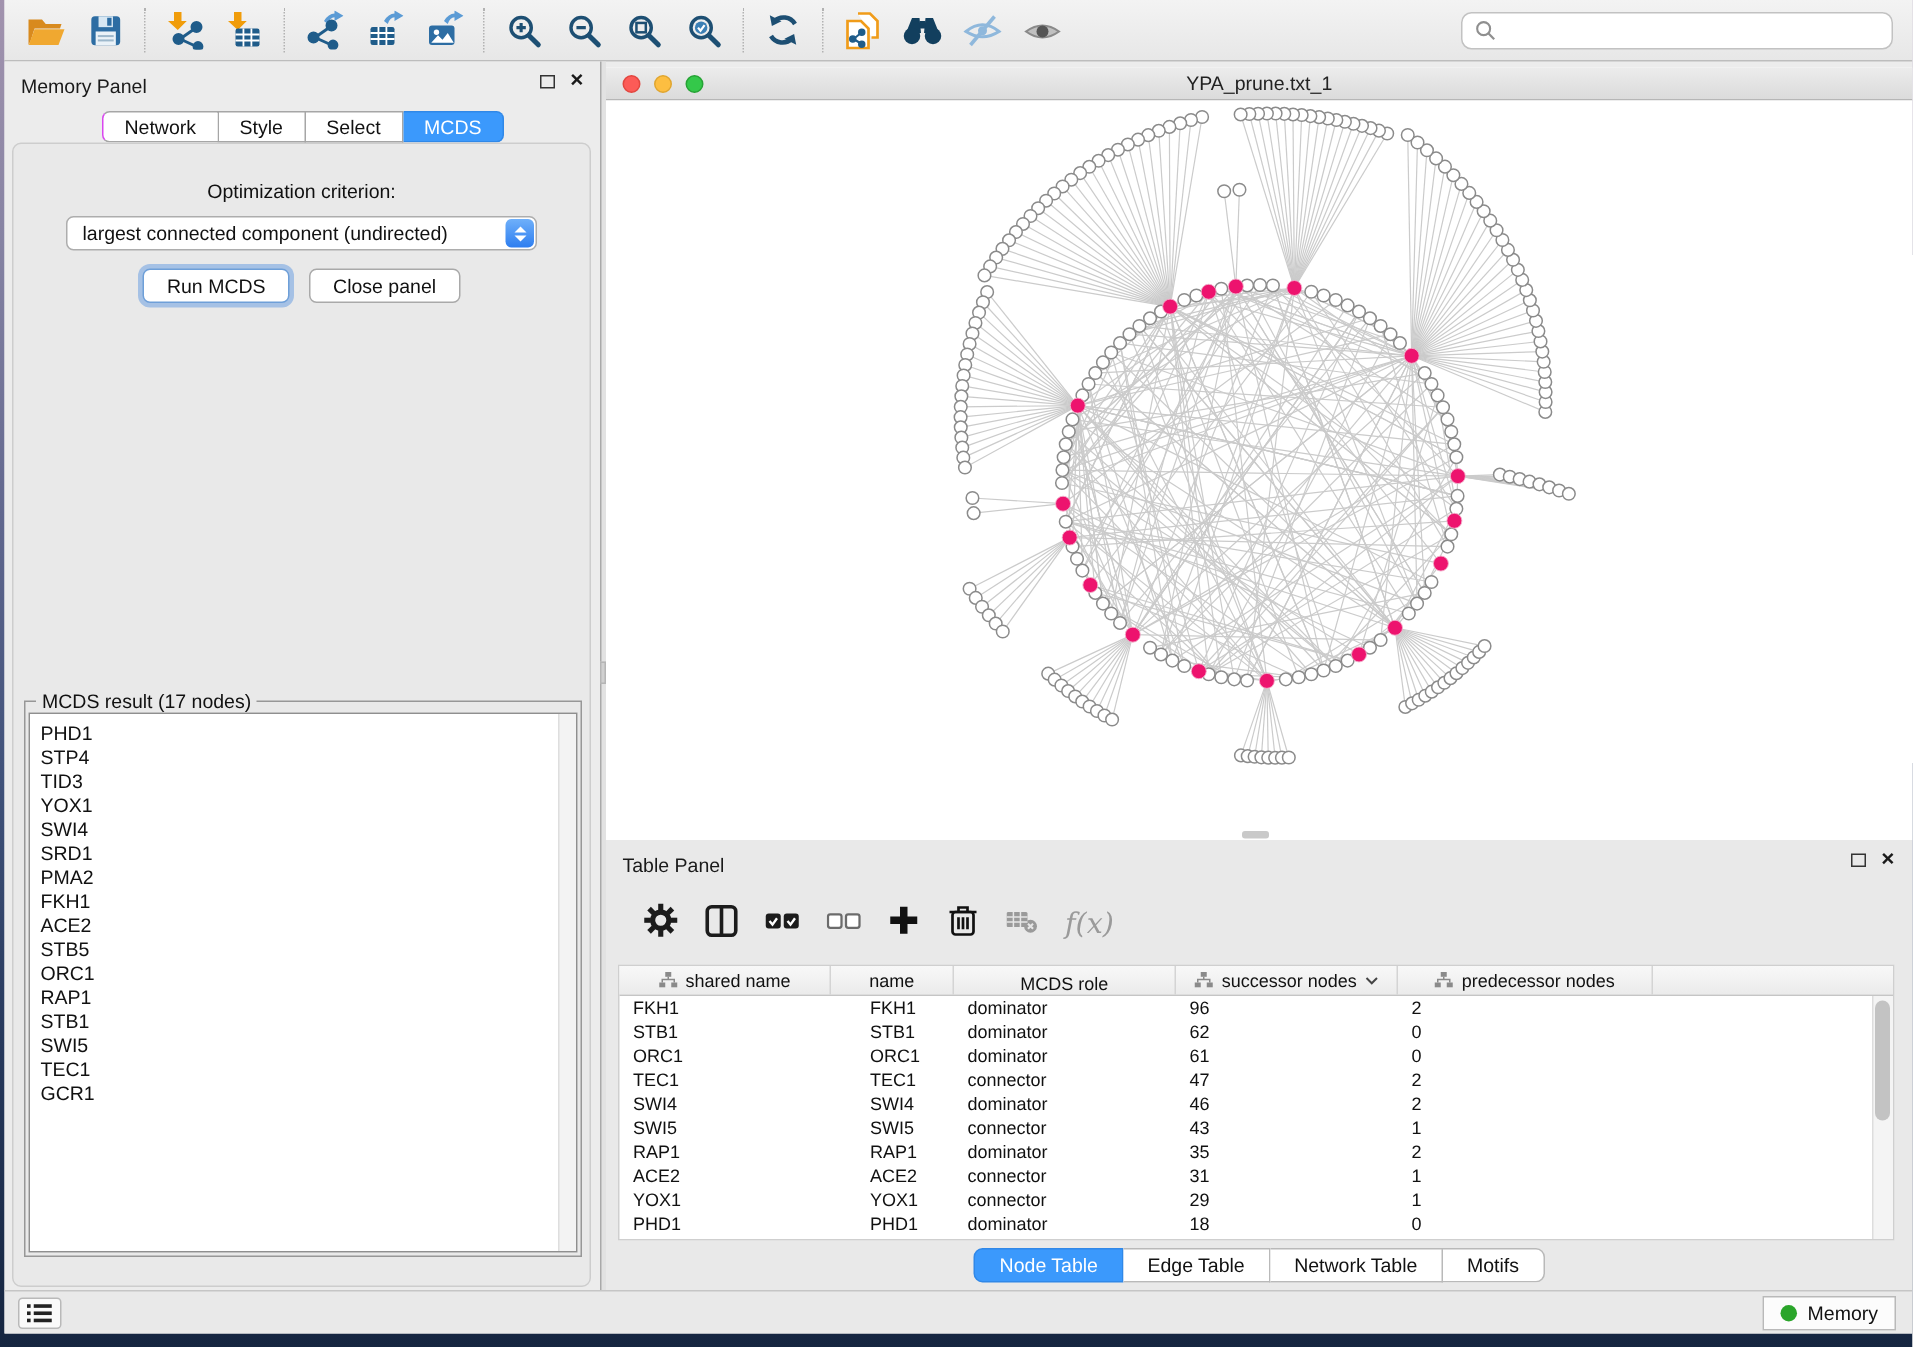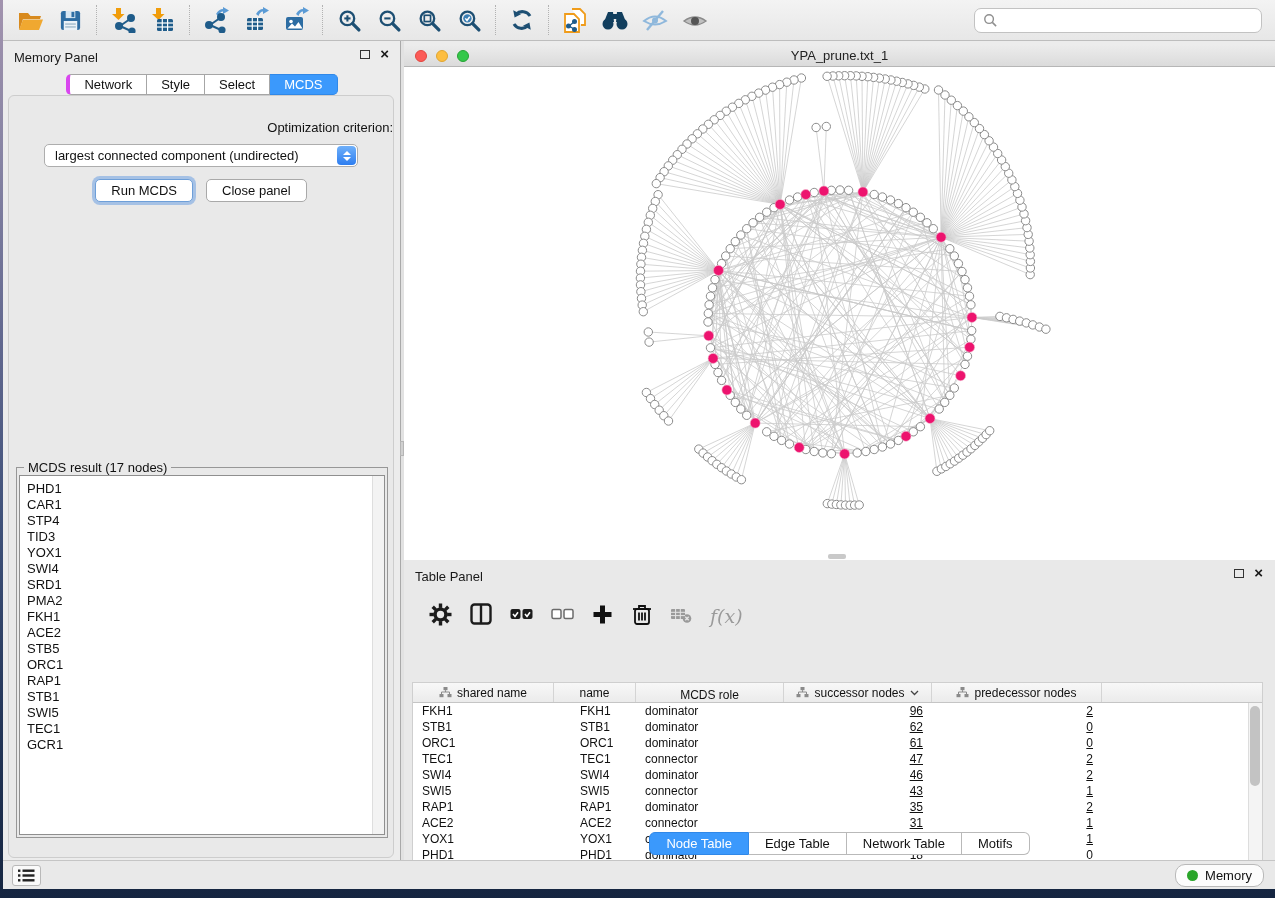--- a/index.html
+++ b/index.html
@@ -20,26 +20,26 @@
 
   
   .control-panel{ position:absolute; left:3px; top:41px; width:398px; height:819px; background:#ececec; }
   .panel-titlebar{ position:relative; height:30px; font-size:13px; color:#1a1a1a; padding:9px 0 0 11px; }
   .win-icons{ position:absolute; top:8px; right:12px; display:flex; gap:10px; align-items:center;}
   .float-ico{ width:10px; height:9px; border:1.5px solid #333; display:inline-block; }
   .close-ico{ font-size:15px; font-weight:bold; color:#1a1a1a; line-height:10px; }
   .cp-tabs{ position:absolute; left:0; top:33px; width:100%; display:flex; justify-content:center; z-index:2;}
   .cp-tab{ height:21px; line-height:20px; padding:0 14px; background:#fff; border:1px solid #a6a6a6;
     border-left:none; font-size:13px; color:#111;}
-  .cp-tab:first-child{ border-left:4px solid #d946ef; border-radius:5px 0 0 5px; }
+  .cp-tab:first-child{ border-left:1px solid #d946ef; border-radius:5px 0 0 5px; }
   .cp-tab:last-child{ border-radius:0 5px 5px 0; }
   .cp-tab.active{ background:#3b99fc; border-color:#3088e8; color:#fff; }
   .cp-body{ position:absolute; left:5px; top:54px; width:386px; height:763px; background:#e9e9e9;
     border:1px solid #cdcdcd; border-radius:6px; text-align:center; }
-  .opt-label{ margin-top:24px; font-size:13px; color:#111;text-align:right; }
+  .opt-label{ margin-top:24px; font-size:13px; color:#111; }
   .select{ position:relative; margin:9px auto 0 auto; width:314px; height:23px; background:#fff;
     border:1px solid #adadad; border-radius:5px; font-size:13px; text-align:left;
     padding-left:10px; line-height:21px; color:#111;}
   .stepper{ position:absolute; right:1px; top:1px; width:19px; height:19px; border-radius:4px;
     background:linear-gradient(#6fb0fa,#2e7ef0); display:flex; flex-direction:column;
     align-items:center; justify-content:center; gap:2px;}
   .tri-up{ width:0; height:0; border-left:4px solid transparent; border-right:4px solid transparent; border-bottom:4px solid #fff;}
   .tri-dn{ width:0; height:0; border-left:4px solid transparent; border-right:4px solid transparent; border-top:4px solid #fff;}
   .btn-row{ margin-top:12px; display:flex; justify-content:center; gap:13px; }
   .btn{ height:23px; padding:0 15px; background:#fff; border:1px solid #a9a9a9; border-radius:5px;
@@ -64,44 +64,44 @@
   .tl.red{ left:11px; background:#fc5b57; border:1px solid #e2463f;}
   .tl.yellow{ left:32px; background:#fdbe41; border:1px solid #e0a630;}
   .tl.green{ left:53px; background:#34c84a; border:1px solid #26a335;}
   .canvas{ position:absolute; left:0; top:22px; width:871px; height:493px; background:#fff;}
   .hthumb{ position:absolute; left:424px; bottom:1px; width:18px; height:5px; background:#c9c9c9; border-radius:2px;}
 
   
   .table-panel{ position:absolute; left:404px; top:560px; width:871px; height:300px; background:#e9e9e9;}
   .tp-icons{ position:absolute; left:25px; top:41px; height:30px; display:flex; gap:18px; align-items:center;}
   .fx-label{ font-family:"DejaVu Serif", serif; font-style:italic; font-size:19px; color:#9a9a9a;}
-  .tp-table{ position:absolute; left:8px; top:83px; width:851px; height:184px; background:#fff; border:1px solid #cfcfcf;margin-top:39px;}
+  .tp-table{ position:absolute; left:8px; top:83px; width:851px; height:184px; background:#fff; border:1px solid #cfcfcf;}
   .tp-header{ display:flex; height:20px; background:linear-gradient(#f8f8f8,#ebebeb); border-bottom:1px solid #c5c5c5;}
   .th{ display:flex; align-items:center; justify-content:center; gap:5px; font-size:12px; color:#111;
     border-right:1px solid #d4d4d4; height:100%; }
   .th.filler{ flex:1; border-right:none; }
   .tp-rows{ position:absolute; left:0; right:14px; top:20px; bottom:0; overflow:hidden;}
   .tr{ display:flex; height:16px; align-items:center; }
   .td{ font-size:12px; color:#111; padding:0 9px; white-space:nowrap; overflow:hidden;}
-  .a-l{ text-align:left;} .a-r{ text-align:right;text-decoration:underline;} .a-i{ text-align:left; padding-left:26px;}
+  .a-l{ text-align:left;} .a-r{ text-align:left;} .a-i{ text-align:left; padding-left:26px;}
   .tp-vscroll{ position:absolute; right:0; top:20px; bottom:0; width:14px; background:#f4f4f4; border-left:1px solid #ddd;}
   .tp-vscroll .thumb{ position:absolute; left:1px; top:3px; width:10px; height:80px; background:#c3c3c3; border-radius:5px;}
   .tp-tabs{ position:absolute; left:0; right:0; top:272px; display:flex; justify-content:center;}
   .tp-tab{ height:23px; line-height:22px; padding:0 16px; background:#fff; border:1px solid #b9b9b9;
     border-left:none; font-size:13px; color:#111;}
   .tp-tab:first-child{ border-left:1px solid #b9b9b9; border-radius:6px 0 0 6px;}
   .tp-tab:last-child{ border-radius:0 6px 6px 0;}
   .tp-tab.active{ background:#3b99fc; border-color:#3088e8; color:#fff;}
 
   
   .status-bar{ position:absolute; left:3px; top:860px; width:1272px; height:29px; background:#e9e9e9; border-top:1px solid #c5c5c5;}
   .list-btn{ position:absolute; left:9px; top:4px; width:29px; height:21px; background:#fafafa;
     border:1px solid #b9b9b9; border-radius:3px; display:flex; align-items:center; justify-content:center;}
   .memory-btn{ position:absolute; right:11px; top:3px; height:23px; padding:0 11px; background:#fcfcfc;
-    border:1px solid #b9b9b9; border-radius:10px; display:flex; align-items:center; gap:7px; font-size:13px; color:#111;}
+    border:1px solid #b9b9b9; border-radius:0; display:flex; align-items:center; gap:7px; font-size:13px; color:#111;}
   .dot{ width:11px; height:11px; border-radius:50%; background:#2aa52a; }
 </style>
 </head>
 <body>
 
 <div class="screen">
   <div class="app-bg"></div>
 
   <div class="toolbar">
     <div class="tbtn">
@@ -289,21 +289,20 @@
           </span>
       </div>
       <div class="btn-row">
         <button class="btn focused">Run MCDS</button>
         <button class="btn">Close panel</button>
       </div>
       <div class="group">
         <div class="group-title">MCDS result (17 nodes)</div>
         <div class="mcds-list" id="mcds-list">
             <div class="mcds-item">PHD1</div>
-            <div class="mcds-item">CAR1</div>
             <div class="mcds-item">STP4</div>
             <div class="mcds-item">TID3</div>
             <div class="mcds-item">YOX1</div>
             <div class="mcds-item">SWI4</div>
             <div class="mcds-item">SRD1</div>
             <div class="mcds-item">PMA2</div>
             <div class="mcds-item">FKH1</div>
             <div class="mcds-item">ACE2</div>
             <div class="mcds-item">STB5</div>
             <div class="mcds-item">ORC1</div>

